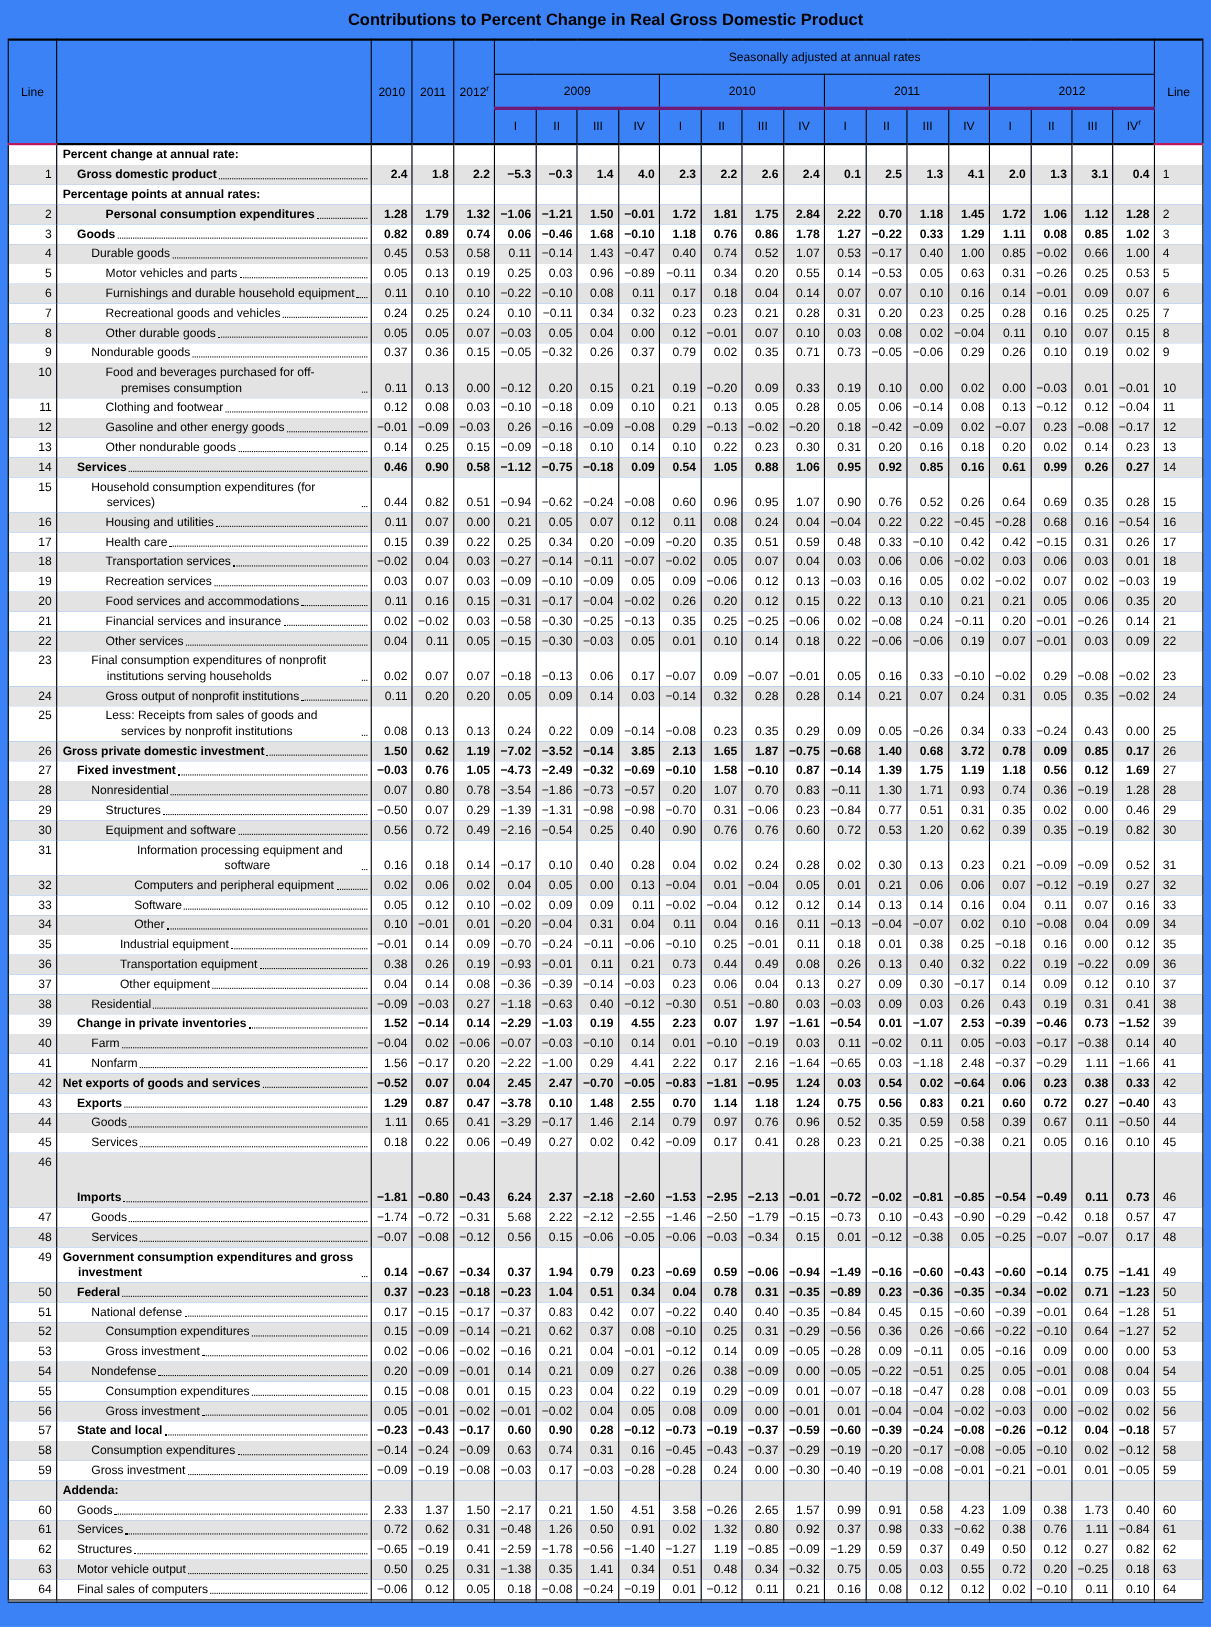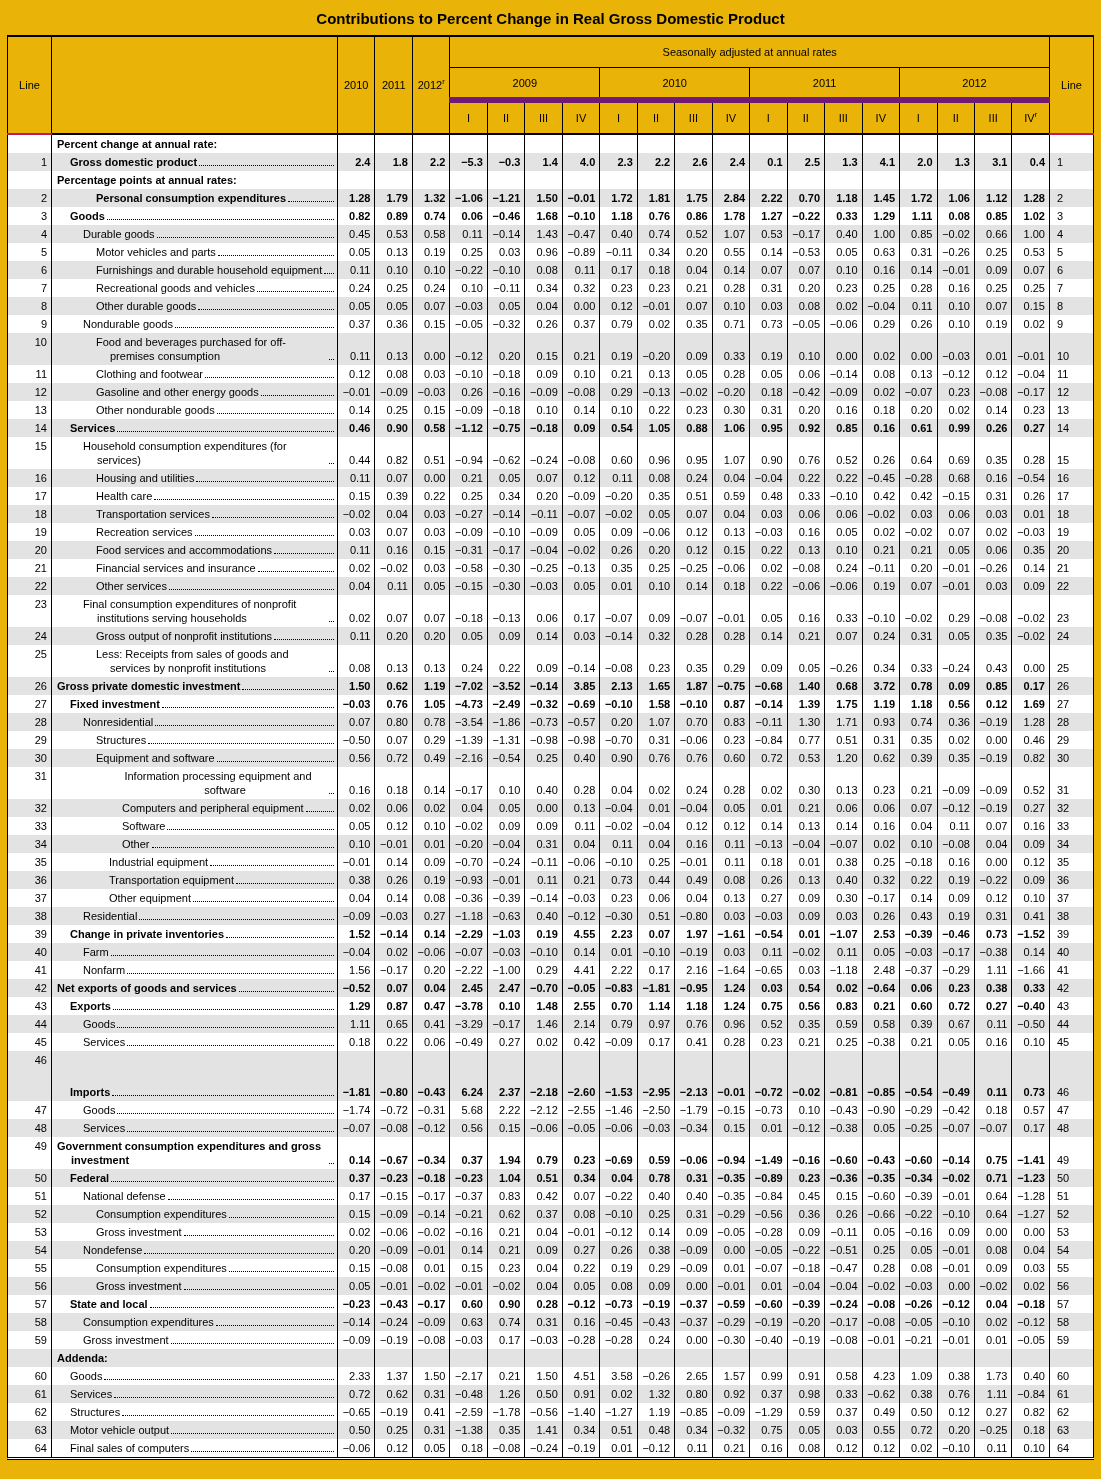--- a/index.html
+++ b/index.html
@@ -1,18 +1,18 @@
 <!DOCTYPE html>
 <html><head>
 <meta charset="utf-8">
 <style>
   html,body { margin:0; padding:0; background:#ffffff; }
   .page {
     width:1101px; height:1479px; box-sizing:border-box;
-    background:#eab308; color:#000;
+    background:#3b82f6; color:#000;
     font-family:"Liberation Sans", sans-serif;
     padding:6px 7px 0 7px; overflow:hidden;
   }
   .title {
     text-align:center; font-size:15px; font-weight:bold;
     margin:4px 0 8px 0; letter-spacing:0px;
   }
   table.gdp {
     border-collapse:collapse; table-layout:fixed; width:1087px;
     border-left:1px solid #000; border-right:1px solid #000;
@@ -25,21 +25,21 @@
   thead th {
     font-weight:normal; text-align:center; vertical-align:middle;
     padding:2px 1px; font-size:11px; line-height:12px;
   }
   th.linehead { border-bottom:2px solid #be185d; }
   th.linehead.lh-left { border-right:1px solid #000; }
   th.linehead.lh-right { border-left:1px solid #000; }
   th.labelhead { border-bottom:2px solid #000; }
   th.annualhead { border-left:1px solid #000; border-bottom:2px solid #000; }
   th.sahead { border-left:1px solid #000; border-bottom:1px solid #000; height:26px; }
-  th.yearhead { border-left:1px solid #000; border-bottom:6px solid #701a75; height:25px; }
+  th.yearhead { border-left:1px solid #000; border-bottom:3px solid #701a75; height:25px; }
   th.qhead { border-left:1px solid #000; border-bottom:2px solid #000; height:26px; }
   sup.sup { font-size:7.5px; line-height:0; }
   tbody tr { background:#ffffff; }
   tbody tr:nth-child(even) { background:#e3e3e3; }
   tbody td {
     padding:2px 0 2px 0; line-height:14px; vertical-align:bottom;
     font-size:11px;
   }
   td.linecell { line-height:14px; }
   td.linecell.left { text-align:right; padding-right:4px; vertical-align:top; border-right:1px solid #000; }

